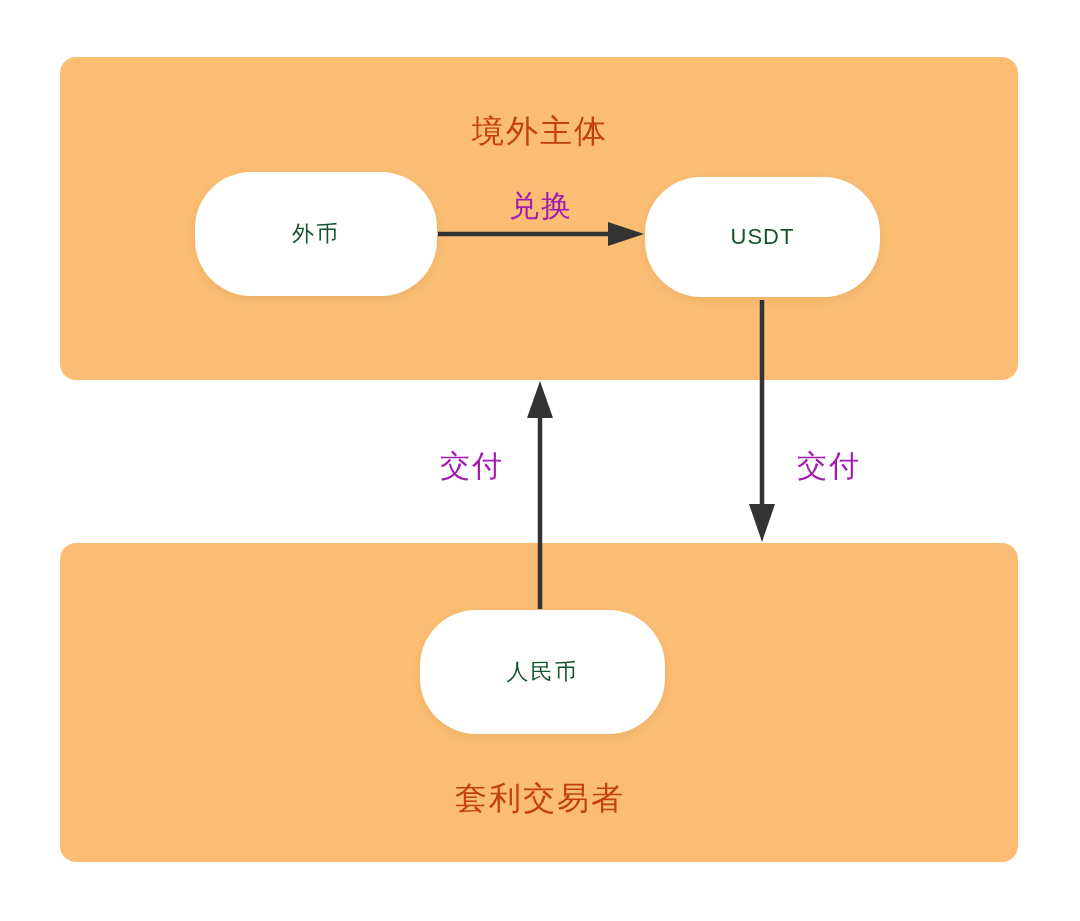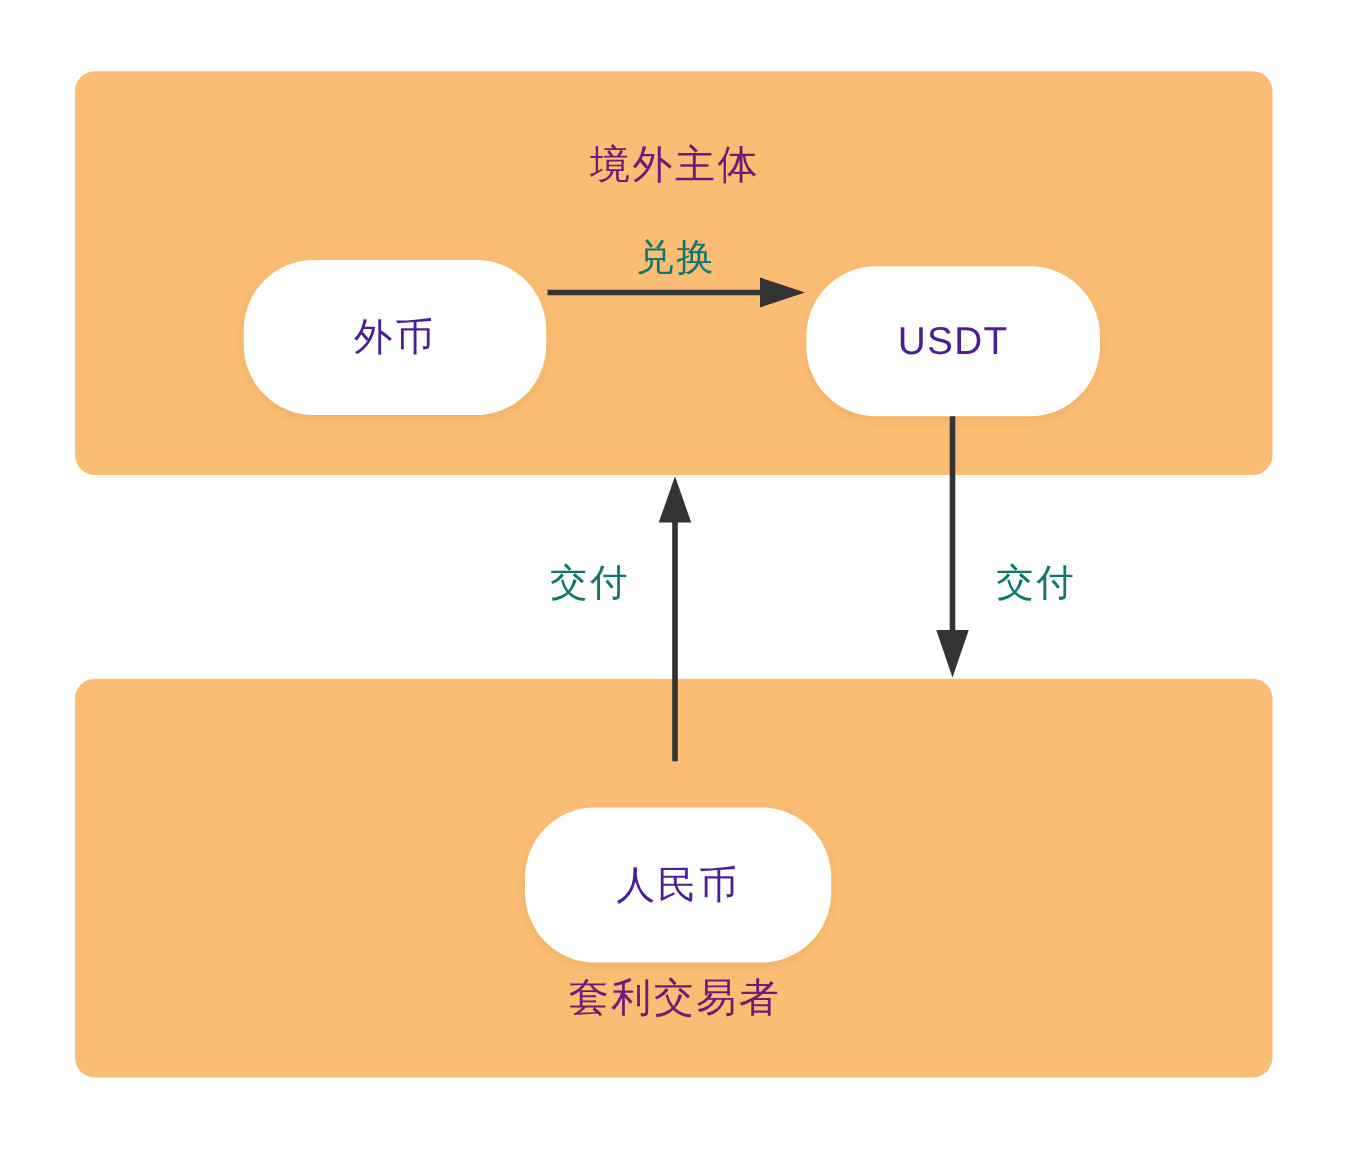--- a/index.html
+++ b/index.html
@@ -20,50 +20,49 @@
     background: #FABD73;
     border-radius: 16px;
   }
   .group-box.top    { left: 60px; top: 57px;  width: 958px; height: 323px; }
   .group-box.bottom { left: 60px; top: 543px; width: 958px; height: 319px; }
 
   .group-label {
     position: absolute;
     transform: translateX(-50%);
     font-size: 32px;
-    color: #701a75;
+    color: #c2410c;
     letter-spacing: 2px;
     white-space: nowrap;
   }
   .group-label.overseas  { left: 540px; top: 110px; }
   .group-label.arbitrage { left: 540px; top: 777px; }
 
   .node-pill {
     position: absolute;
     background: #ffffff;
     border-radius: 56px;
     box-shadow: 0 3px 8px rgba(120, 80, 20, 0.10);
     display: flex;
     align-items: center;
     justify-content: center;
-    font-size: 31px;
-    color: #4c1d95;
+    font-size: 22px;
+    color: #14532d;
     letter-spacing: 2px;
     white-space: nowrap;
-    margin-top: 36px;
   }
   .node-pill.foreign { left: 195px; top: 172px; width: 242px; height: 124px; }
   .node-pill.usdt    { left: 645px; top: 177px; width: 235px; height: 120px; letter-spacing: 1px; }
   .node-pill.rmb     { left: 420px; top: 610px; width: 245px; height: 124px; }
 
   .edge-label {
     position: absolute;
     transform: translateX(-50%);
     font-size: 30px;
-    color: #0f766e;
+    color: #a21caf;
     letter-spacing: 2px;
     white-space: nowrap;
   }
   .edge-label.exchange      { left: 541px; top: 186px; }
   .edge-label.deliver-left  { left: 472px; top: 446px; }
   .edge-label.deliver-right { left: 829px; top: 446px; }
 
   svg.arrows {
     position: absolute;
     left: 0; top: 0;

